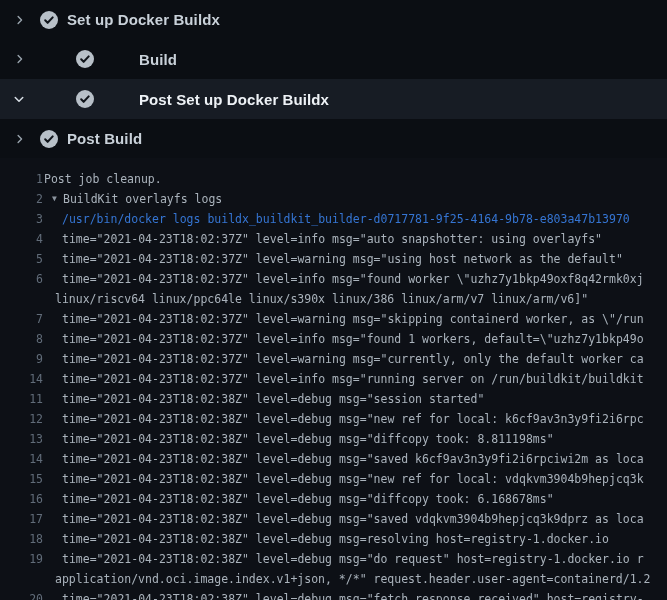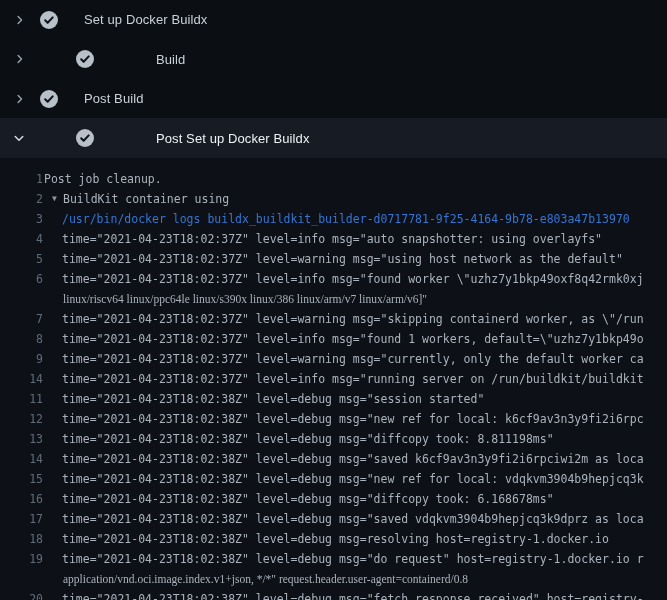--- a/index.html
+++ b/index.html
@@ -22,33 +22,33 @@
   body{background:var(--bg-log);font-family:"Liberation Sans",sans-serif;}
   .app{width:667px;height:600px;overflow:hidden;position:relative;}
 
   
   .steps{background:var(--bg-steps);}
   .step{display:flex;align-items:center;height:39px;cursor:pointer;}
   .step.h40{height:40px;gap:36px;}
   .step.expanded{background:var(--bg-header);}
   .chev{width:12px;margin-left:13px;display:flex;align-items:center;justify-content:center;flex:0 0 auto;}
   .check{margin-left:15px;display:flex;align-items:center;flex:0 0 auto;}
-  .step-label{margin-left:26px;font-size:13px;color:var(--label);letter-spacing:.1px;white-space:pre;}
+  .step-label{margin-left:9px;font-size:15px;color:var(--label);letter-spacing:.1px;white-space:pre;font-weight:bold;}
   .step.expanded .step-label{color:var(--label-active);}
 
   
   .log{background:var(--bg-log);height:442px;padding-top:11px;overflow:hidden;font-family:"DejaVu Sans Mono","Liberation Mono",monospace;font-size:11.5px;}
   .row{display:flex;height:20px;line-height:20px;white-space:pre;}
   .num{display:inline-block;width:43px;text-align:right;color:var(--lognum);flex:0 0 auto;cursor:pointer;}
   .txt{color:var(--logtext);}
   .txt.base{margin-left:1px;}
   .txt.ind{margin-left:19px;}
   .txt.grp{margin-left:0;}
   .txt.cmd{margin-left:19px;color:var(--cmd-blue);}
-  .txt.wrap{margin-left:20px;font-family:Liberation Serif, serif;}
+  .txt.wrap{margin-left:12px;}
   .tgl{display:inline-block;width:11px;margin-left:9px;color:var(--toggle);font-size:8px;line-height:20px;vertical-align:top;}
   .grp-line{cursor:pointer;}
 </style>
 </head>
 <body>
 
 <div class="app">
 
   <div class="steps">
 
@@ -75,57 +75,57 @@
       </span>
       <span class="check">
         <svg width="18" height="18" viewBox="0 0 16 16">
             <circle cx="8" cy="8" r="8" fill="#b8c0c8"></circle>
             <path d="M4.6 8.3l2.2 2.2 4.5-4.8" stroke="#10141a" stroke-width="1.8" fill="none" stroke-linecap="round" stroke-linejoin="round"></path>
           </svg>
       </span>
       <span class="step-label">Build</span>
     </div>
 
+    <div class="step h40 expanded">
+      <span class="chev">
+        <svg width="12" height="12" viewBox="0 0 16 16">
+            <path d="M3 6l5 5 5-5" stroke="#d7dee5" stroke-width="2" fill="none" stroke-linecap="round" stroke-linejoin="round"></path>
+          </svg>
+      </span>
+      <span class="check">
+        <svg width="18" height="18" viewBox="0 0 16 16">
+            <circle cx="8" cy="8" r="8" fill="#b8c0c8"></circle>
+            <path d="M4.6 8.3l2.2 2.2 4.5-4.8" stroke="#10141a" stroke-width="1.8" fill="none" stroke-linecap="round" stroke-linejoin="round"></path>
+          </svg>
+      </span>
+      <span class="step-label">Post Set up Docker Buildx</span>
+    </div>
+
     <div class="step">
       <span class="chev">
         <svg width="11" height="12" viewBox="0 0 16 16">
             <path d="M6 3l5 5-5 5" stroke="#9aa4ae" stroke-width="2" fill="none" stroke-linecap="round" stroke-linejoin="round"></path>
           </svg>
       </span>
       <span class="check">
         <svg width="18" height="18" viewBox="0 0 16 16">
             <circle cx="8" cy="8" r="8" fill="#b8c0c8"></circle>
             <path d="M4.6 8.3l2.2 2.2 4.5-4.8" stroke="#10141a" stroke-width="1.8" fill="none" stroke-linecap="round" stroke-linejoin="round"></path>
           </svg>
       </span>
       <span class="step-label">Post Build</span>
     </div>
 
-    <div class="step h40 expanded">
-      <span class="chev">
-        <svg width="12" height="12" viewBox="0 0 16 16">
-            <path d="M3 6l5 5 5-5" stroke="#d7dee5" stroke-width="2" fill="none" stroke-linecap="round" stroke-linejoin="round"></path>
-          </svg>
-      </span>
-      <span class="check">
-        <svg width="18" height="18" viewBox="0 0 16 16">
-            <circle cx="8" cy="8" r="8" fill="#b8c0c8"></circle>
-            <path d="M4.6 8.3l2.2 2.2 4.5-4.8" stroke="#10141a" stroke-width="1.8" fill="none" stroke-linecap="round" stroke-linejoin="round"></path>
-          </svg>
-      </span>
-      <span class="step-label">Post Set up Docker Buildx</span>
-    </div>
-
   </div>
 
   <div class="log">
 
     <div class="row"><span class="num">1</span><span class="txt base">Post job cleanup.</span></div>
 
-    <div class="row grp-line"><span class="num">2</span><span class="tgl">▼</span><span class="txt grp">BuildKit container using</span></div>
+    <div class="row grp-line"><span class="num">2</span><span class="tgl">▼</span><span class="txt grp">BuildKit overlayfs logs</span></div>
 
     <div class="row"><span class="num">3</span><span class="txt cmd">/usr/bin/docker logs buildx_buildkit_builder-d0717781-9f25-4164-9b78-e803a47b13970</span></div>
 
     <div class="row"><span class="num">4</span><span class="txt ind">time="2021-04-23T18:02:37Z" level=info msg="auto snapshotter: using overlayfs"</span></div>
 
     <div class="row"><span class="num">5</span><span class="txt ind">time="2021-04-23T18:02:37Z" level=warning msg="using host network as the default"</span></div>
 
     <div class="row"><span class="num">6</span><span class="txt ind">time="2021-04-23T18:02:37Z" level=info msg="found worker \"uzhz7y1bkp49oxf8q42rmk0xj</span></div>
 
     <div class="row"><span class="num"></span><span class="txt wrap">linux/riscv64 linux/ppc64le linux/s390x linux/386 linux/arm/v7 linux/arm/v6]"</span></div>
@@ -149,19 +149,19 @@
     <div class="row"><span class="num">15</span><span class="txt ind">time="2021-04-23T18:02:38Z" level=debug msg="new ref for local: vdqkvm3904b9hepjcq3k</span></div>
 
     <div class="row"><span class="num">16</span><span class="txt ind">time="2021-04-23T18:02:38Z" level=debug msg="diffcopy took: 6.168678ms"</span></div>
 
     <div class="row"><span class="num">17</span><span class="txt ind">time="2021-04-23T18:02:38Z" level=debug msg="saved vdqkvm3904b9hepjcq3k9dprz as loca</span></div>
 
     <div class="row"><span class="num">18</span><span class="txt ind">time="2021-04-23T18:02:38Z" level=debug msg=resolving host=registry-1.docker.io</span></div>
 
     <div class="row"><span class="num">19</span><span class="txt ind">time="2021-04-23T18:02:38Z" level=debug msg="do request" host=registry-1.docker.io r</span></div>
 
-    <div class="row"><span class="num"></span><span class="txt wrap">application/vnd.oci.image.index.v1+json, */*" request.header.user-agent=containerd/0.8</span></div>
+    <div class="row"><span class="num"></span><span class="txt wrap">application/vnd.oci.image.index.v1+json, */*" request.header.user-agent=containerd/1.2</span></div>
 
     <div class="row"><span class="num">20</span><span class="txt ind">time="2021-04-23T18:02:38Z" level=debug msg="fetch response received" host=registry-</span></div>
 
   </div>
 
 </div>
 
 </body></html>

